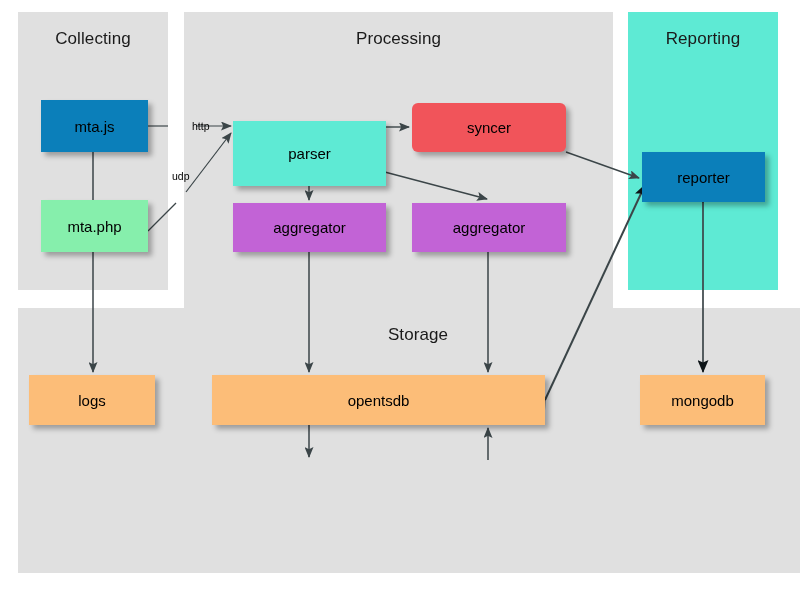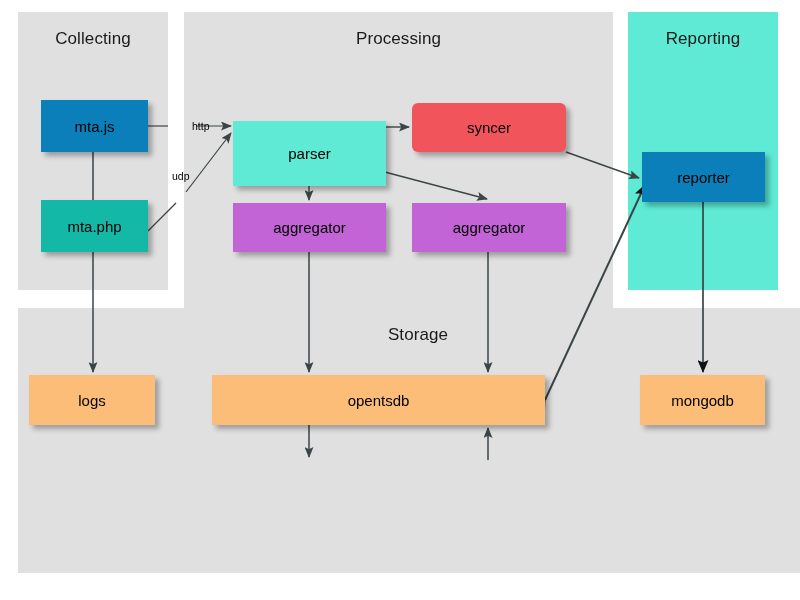--- a/index.html
+++ b/index.html
@@ -119,21 +119,21 @@
 
     <path class="edge-line" d="M703,202 L703,372" stroke="#0d1417" stroke-width="1.7" marker-end="url(#ahb)" marker-start="url(#ahb)"></path>
   </svg>
 
   <div class="edge-label" id="elabel-0" style="left: 175px; top: 120px; padding-left: 17px;">http</div>
   <div class="edge-label" id="elabel-1" style="left: 172px; top: 170px;">udp</div>
 
   <div class="node" id="node-0" style="left: 41px; top: 100px; width: 107px; height: 52px; background: rgb(11, 127, 186);">
       <span>mta.js</span>
     </div>
-  <div class="node" id="node-1" style="left: 41px; top: 200px; width: 107px; height: 52px; background: #14b8a6;">
+  <div class="node" id="node-1" style="left: 41px; top: 200px; width: 107px; height: 52px; background: #86efac;">
       <span>mta.php</span>
     </div>
   <div class="node" id="node-2" style="left: 233px; top: 103px; width: 153px; height: 65px; background: #5eead4; margin-top: 18px;">
       <span>parser</span>
     </div>
   <div class="node" id="node-3" style="left: 412px; top: 103px; width: 154px; height: 49px; background: rgb(241, 84, 90); border-radius: 6px;">
       <span>syncer</span>
     </div>
   <div class="node" id="node-4" style="left: 233px; top: 203px; width: 153px; height: 49px; background: rgb(194, 99, 214);">
       <span>aggregator</span>

